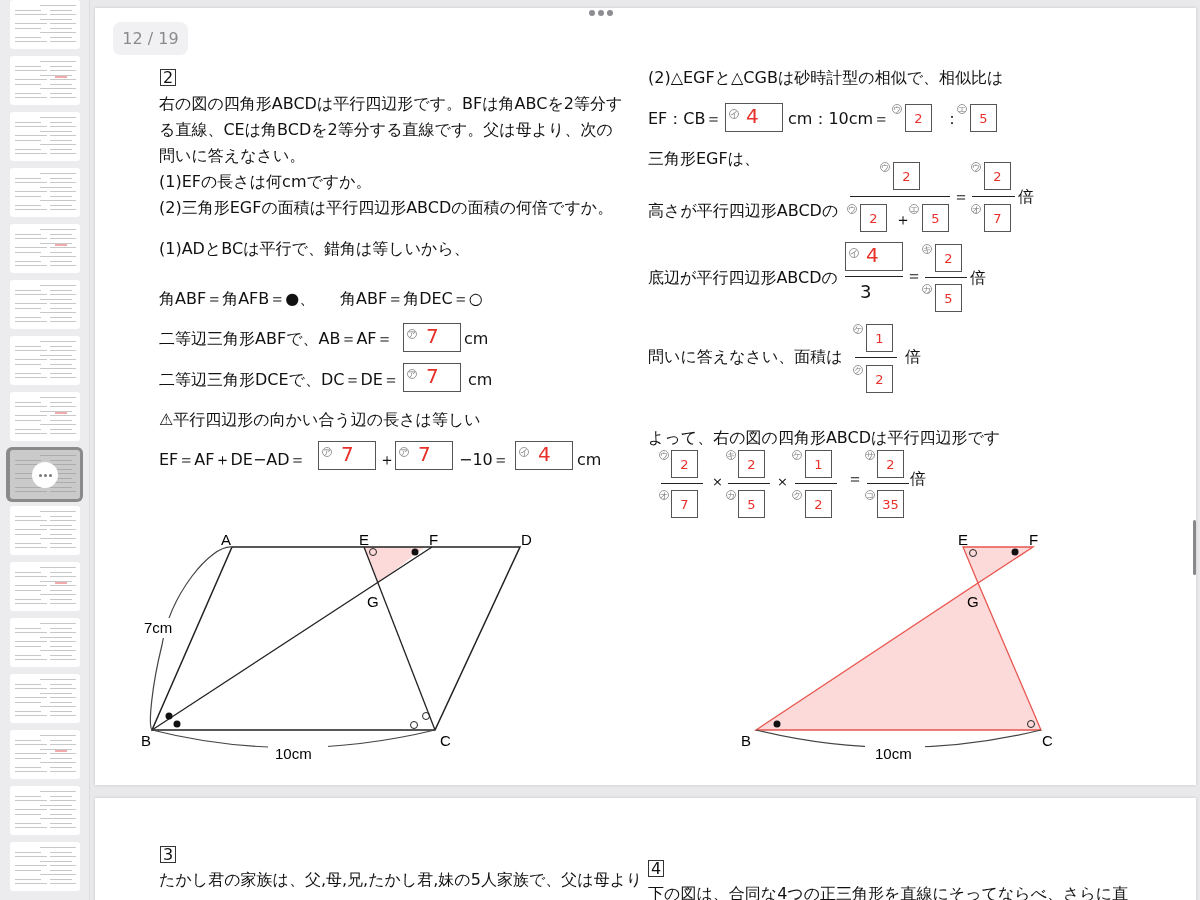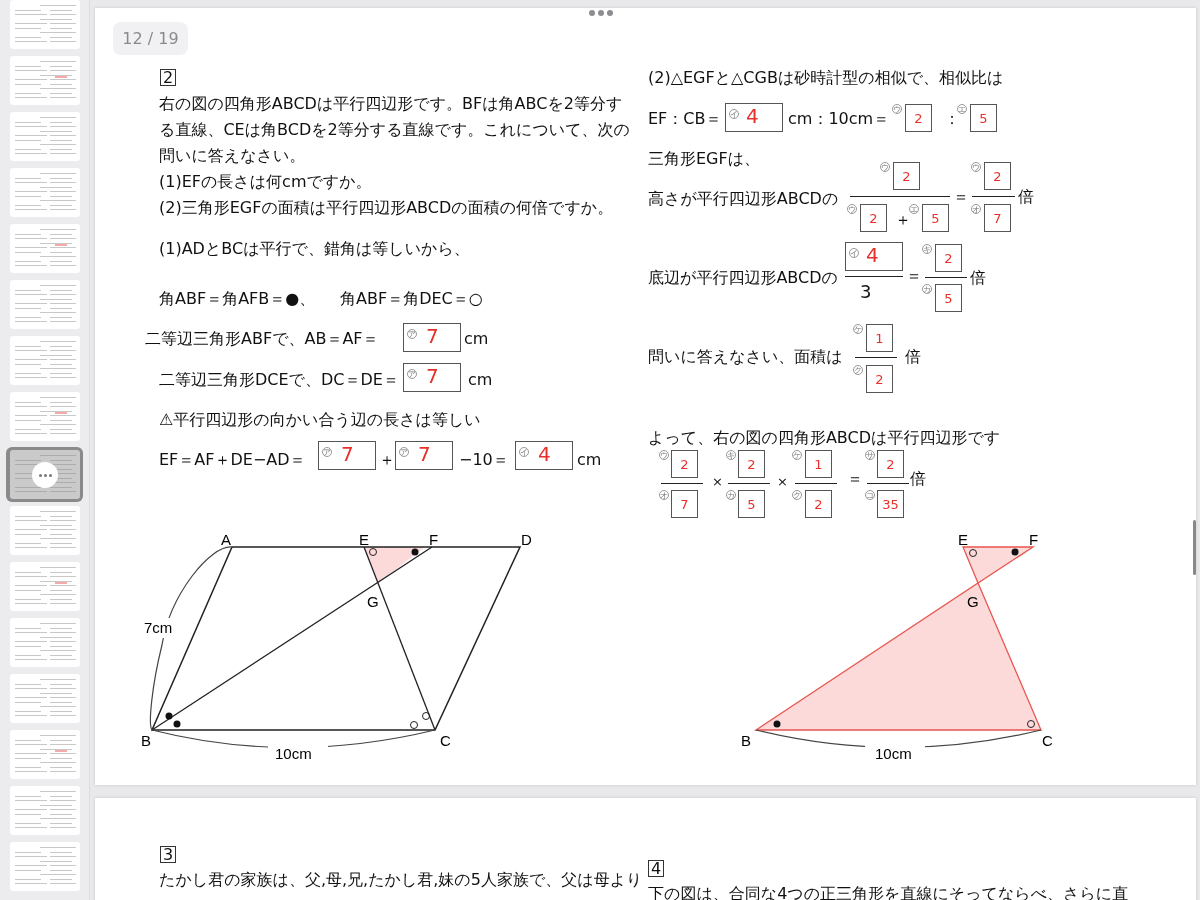--- a/index.html
+++ b/index.html
@@ -384,29 +384,29 @@
 <div class="page-indicator">12 / 19</div>
 <div class="top-dots">
     <i></i>
     <i></i>
     <i></i>
   </div>
 <div class="scrollbar"></div>
 
 <div class="qnum" style="left:160px;top:69px">2</div>
 <div class="t" style="left:159px;top:94px">右の図の四角形ABCDは平行四辺形です。BFは角ABCを2等分す</div>
-<div class="t" style="left:159px;top:120px">る直線、CEは角BCDを2等分する直線です。これについて、次の</div>
+<div class="t" style="left:159px;top:120px">る直線、CEは角BCDを2等分する直線です。父は母より、次の</div>
 <div class="t" style="left:159px;top:146px">問いに答えなさい。</div>
 <div class="t" style="left:159px;top:172px">(1)EFの長さは何cmですか。</div>
 <div class="t" style="left:159px;top:198px">(2)三角形EGFの面積は平行四辺形ABCDの面積の何倍ですか。</div>
 
 <div class="t" style="left:159px;top:239px">(1)ADとBCは平行で、錯角は等しいから、</div>
 <div class="t" style="left:159px;top:289px">角ABF＝角AFB＝●、</div>
 <div class="t" style="left:340px;top:289px">角ABF＝角DEC＝○</div>
-<div class="t" style="left:145px;top:329px">二等辺三角形ABFで、AB＝AF＝</div>
+<div class="t" style="left:159px;top:329px">二等辺三角形ABFで、AB＝AF＝</div>
 <div class="box" style="left:403px;top:323px;width:58px;height:29px">
   <span class="lab">ア</span>
   <span class="val" style="left:22px;top:0px">7</span>
 </div>
 <div class="t" style="left:464px;top:329px">cm</div>
 
 <div class="t" style="left:159px;top:370px">二等辺三角形DCEで、DC＝DE＝</div>
 <div class="box" style="left:403px;top:363px;width:58px;height:29px">
   <span class="lab">ア</span>
   <span class="val" style="left:22px;top:0px">7</span>
@@ -444,21 +444,21 @@
     <span class="val">2</span>
   </div>
 <div class="t" style="left:944px;top:109px">：</div>
 <span class="slab" style="left:957px;top:104px">エ</span>
 <div class="sbox" style="left:970px;top:104px">
     <span class="val">5</span>
   </div>
 
 <div class="t" style="left:648px;top:149px">三角形EGFは、</div>
 
-<div class="t" style="left:648px;top:189px">高さが平行四辺形ABCDの</div>
+<div class="t" style="left:648px;top:201px">高さが平行四辺形ABCDの</div>
 <span class="slab" style="left:880px;top:162px">ウ</span>
 <div class="sbox" style="left:893px;top:162px">
     <span class="val">2</span>
   </div>
 <div class="fline" style="left:850px;top:196px;width:100px"></div>
 <span class="slab" style="left:847px;top:204px">ウ</span>
 <div class="sbox" style="left:860px;top:204px">
     <span class="val">2</span>
   </div>
 <div class="t" style="left:895px;top:210px">＋</div>

